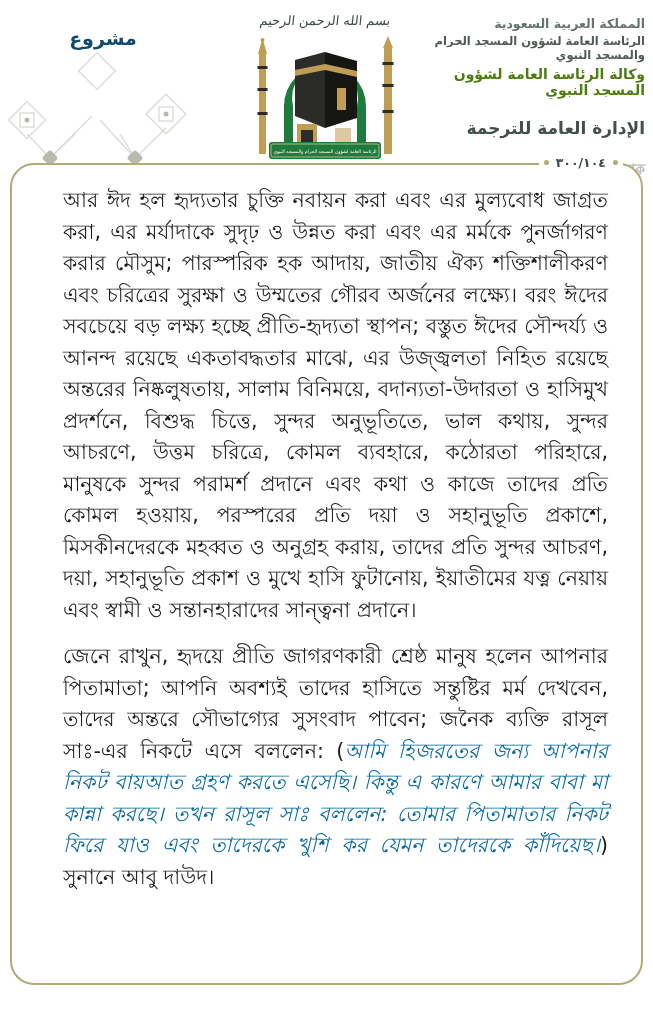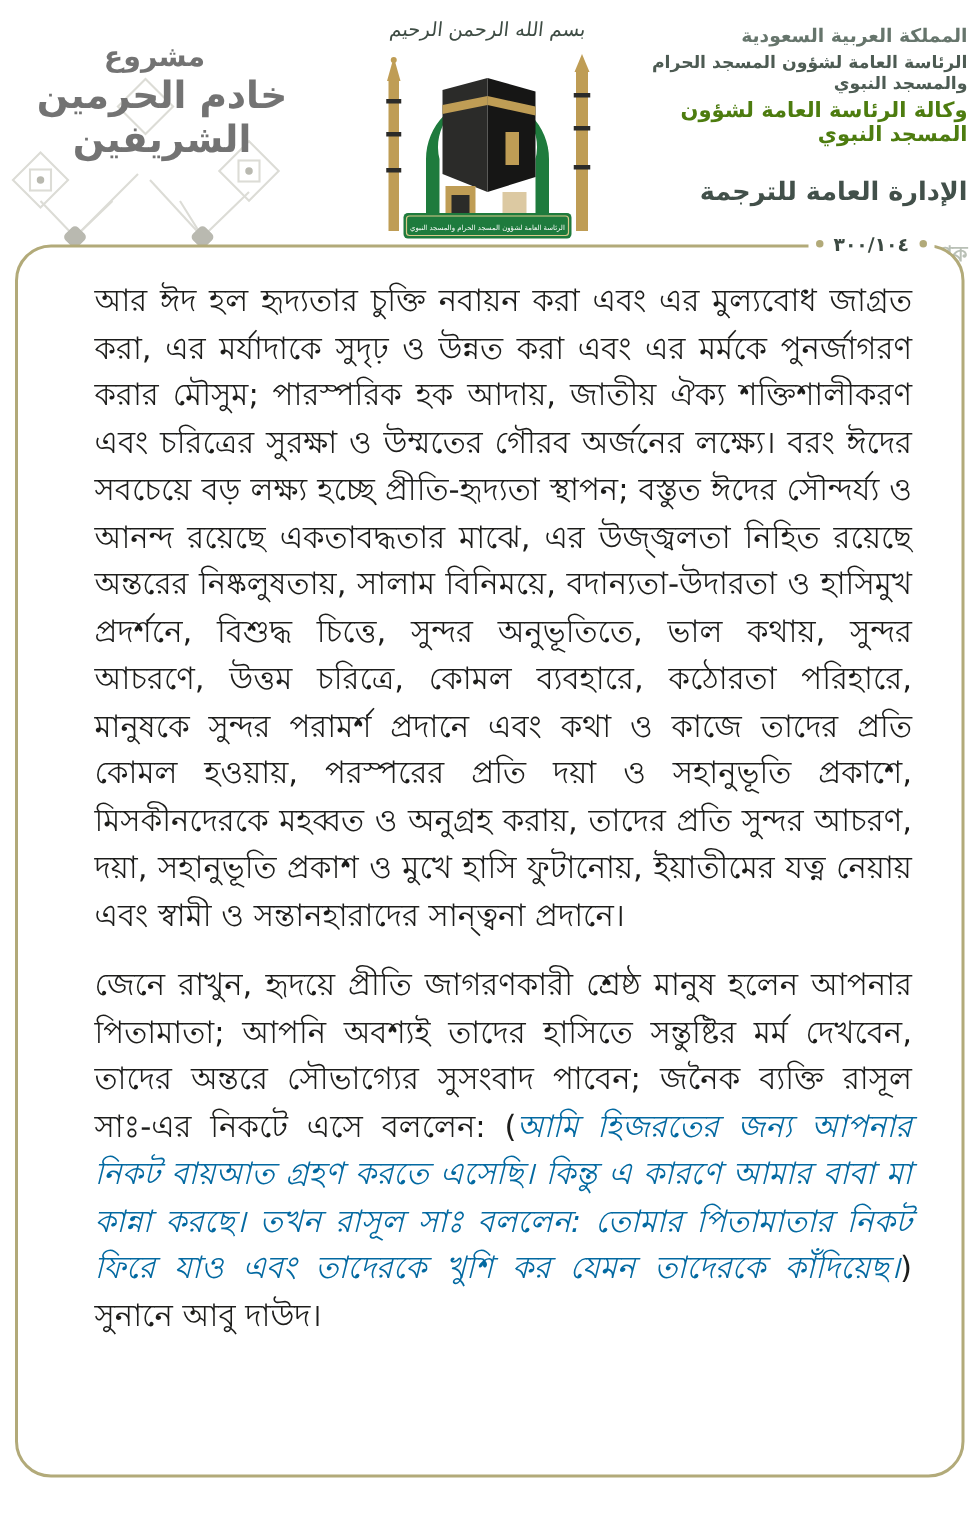--- a/index.html
+++ b/index.html
@@ -11,21 +11,21 @@
   }
   .page { position:absolute; inset:0; background:#fff; }
 
   
   .letterhead { position:absolute; top:0; left:0; width:653px; height:165px; }
 
   .deco-pattern { position:absolute; left:0; top:50px; width:235px; height:118px; z-index:0; }
 
   .project-callig {
     position:absolute; left:8px; top:28px; width:200px;
-    text-align:center; direction:rtl; color:#737373; z-index:1;
+    text-align:center; direction:rtl; color:#0c4a6e; z-index:1;
     line-height:1.15;
   }
   .project-l1 { font-size:19px; font-weight:bold; padding-right:10px; }
   .project-l2 { font-size:25px; font-weight:bold; letter-spacing:-1px; }
   .project-l3 { font-size:20px; font-weight:bold; }
 
   .center-logo { position:absolute; left:235px; top:6px; width:180px; height:158px; text-align:center; }
   .bismillah { direction:rtl; font-size:13px; color:#3e4c44; height:30px; line-height:30px;
                transform:skewX(-6deg); }
   .emblem { display:block; margin:0 auto; }
@@ -88,21 +88,20 @@
       <g fill="#b9b9b0">
         <circle cx="27" cy="70" r="2.5"></circle>
         <circle cx="166" cy="64" r="2.5"></circle>
         <rect x="44" y="102" width="12" height="12" rx="3" transform="rotate(45 50 108)"></rect>
         <rect x="129" y="102" width="12" height="12" rx="3" transform="rotate(45 135 108)"></rect>
       </g>
     </svg>
 
     <div class="project-callig">
       <div class="project-l1">مشروع</div>
-      <div class="project-l2">خادم الحرمين الشريفين</div>
     </div>
 
     <div class="center-logo">
       <div class="bismillah">بسم الله الرحمن الرحيم</div>
       <svg class="emblem" width="176" height="124" viewBox="0 0 176 124">
 
         <g>
           <rect class="g-gold" x="22" y="18" width="7" height="100"></rect>
           <rect class="g-dark" x="20.5" y="30" width="10" height="3"></rect>
           <rect class="g-dark" x="20.5" y="52" width="10" height="3"></rect>

